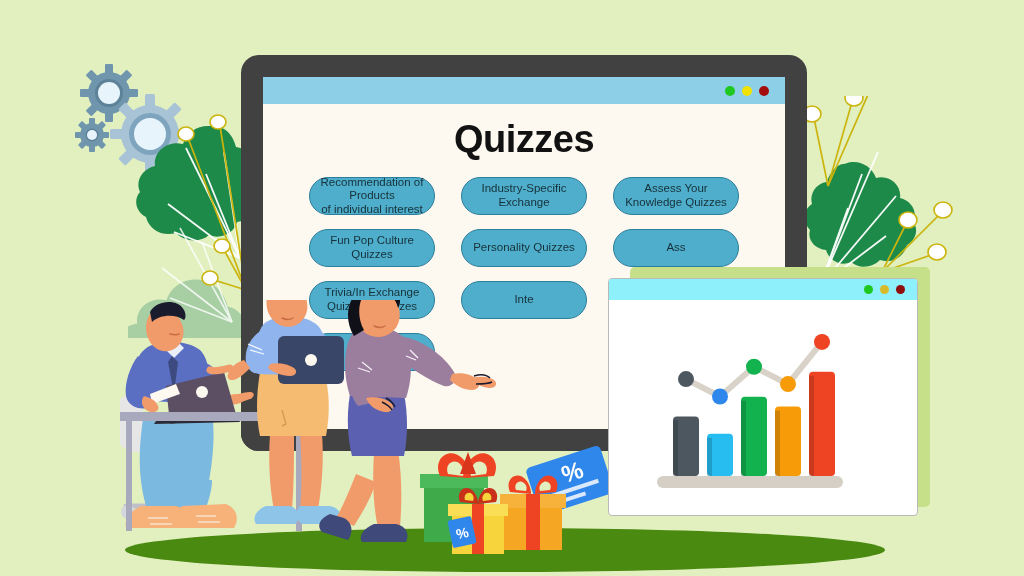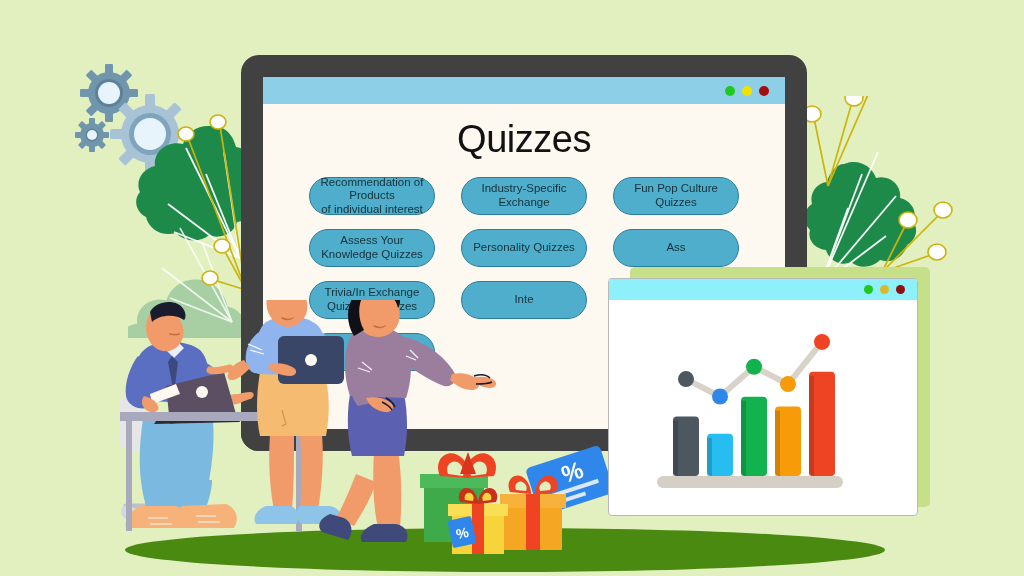--- a/index.html
+++ b/index.html
@@ -40,21 +40,21 @@
   .titlebar{
     height:27px;background:#8ecfe8;display:flex;align-items:center;
     justify-content:flex-end;padding-right:16px;gap:7px;
   }
   .dot{width:10px;height:10px;border-radius:50%;}
   .dot.g{background:#1ec81e;}
   .dot.y{background:#f2e200;}
   .dot.r{background:#a30d0d;}
 
   .screen-title{
-    text-align:center;font-size:38px;font-weight:normal;color:#121212;
+    text-align:center;font-size:38px;font-weight:bold;color:#121212;
     margin-top:14px;letter-spacing:-0.5px;
     font-family:"Liberation Sans", sans-serif;
   }
 
   .btn-grid{
     margin-top:16px;padding:0 46px;
     display:grid;grid-template-columns:1fr 1fr 1fr;column-gap:26px;row-gap:14px;
   }
   .quiz-btn{
     background:#4eaecb;border:1.6px solid #2b7f9c;border-radius:22px;
@@ -239,24 +239,24 @@
 
       <div class="btn-grid">
         <div class="quiz-btn two-line">
           <span id="lb0">Recommendation of Products<br>of individual interest</span>
         </div>
         <div class="quiz-btn">
           <span>Industry-Specific Exchange</span>
         </div>
 
         <div class="quiz-btn">
+          <span>Assess Your Knowledge Quizzes</span>
+        </div>
+        <div class="quiz-btn">
           <span>Fun Pop Culture Quizzes</span>
-        </div>
-        <div class="quiz-btn">
-          <span>Assess Your Knowledge Quizzes</span>
         </div>
 
         <div class="quiz-btn">
           <span>Personality Quizzes</span>
         </div>
         <div class="quiz-btn">
           <span>Ass</span>
         </div>
 
         <div class="quiz-btn">

